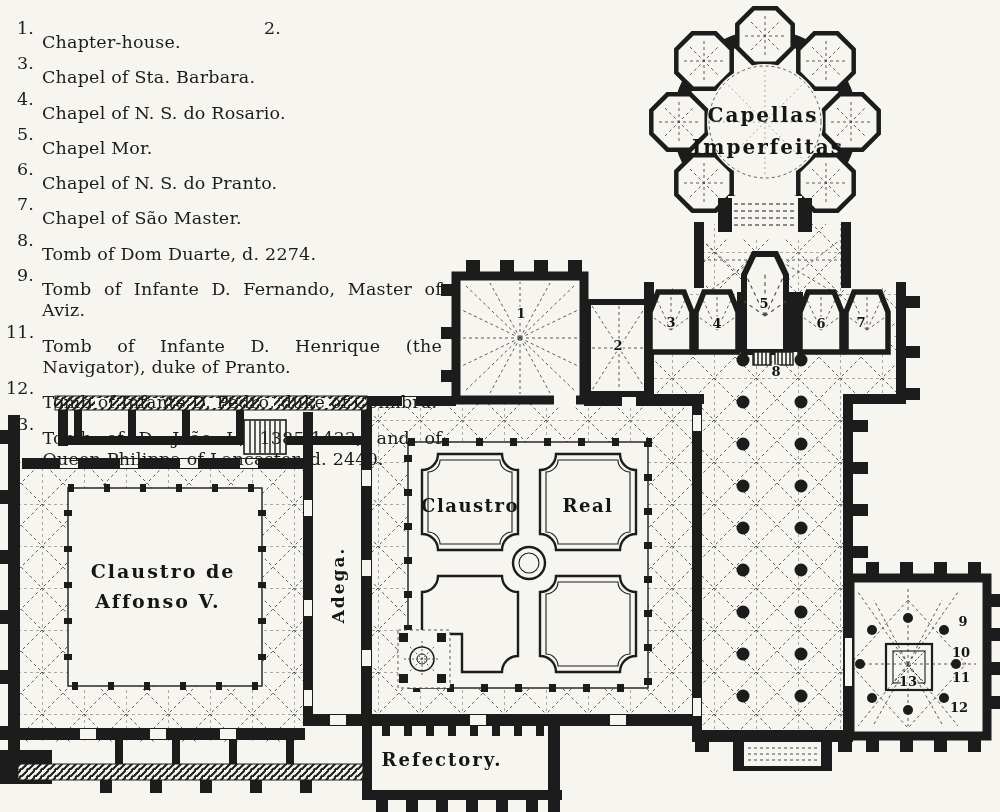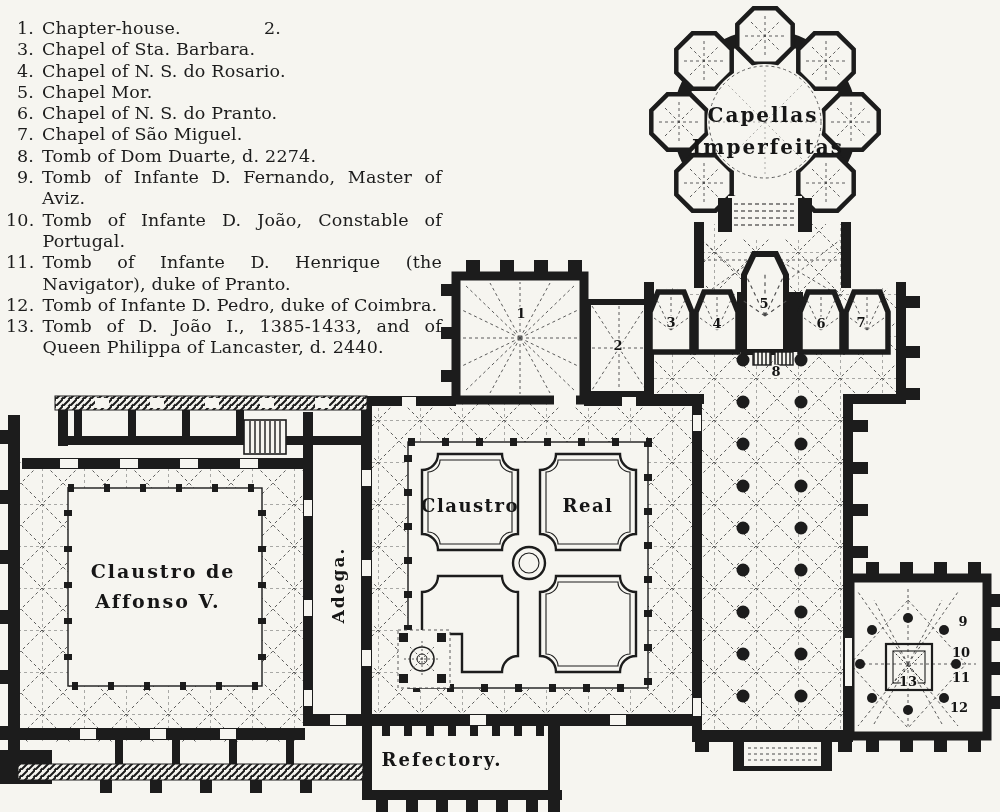--- a/index.html
+++ b/index.html
@@ -3,21 +3,21 @@
 <meta charset="utf-8">
 <style>
   html,body{margin:0;padding:0;}
   body{width:1000px;height:812px;position:relative;background:#f6f5f0;overflow:hidden;
        font-family:"DejaVu Serif","Liberation Serif",serif;color:#1c1c1c;}
   #plan-svg{position:absolute;left:0;top:0;}
   .legend{position:absolute;left:6px;top:18px;width:436px;font-size:17.5px;line-height:21.3px;
           letter-spacing:.2px;z-index:5;}
   .li{display:flex;}
   .num{flex:0 0 28px;text-align:right;margin-right:8px;white-space:nowrap;}
-  .txt{flex:1;}
+  .txt{flex:1;margin-top:14px;}
   .txt.wrap{text-align:justify;}
   .txt.first{flex:0 0 205px;}
   .num.second{flex:0 0 34px;}
   
   .plab{font-family:"DejaVu Serif","Liberation Serif",serif;font-weight:bold;fill:#161616;}
   .mk{font-family:"DejaVu Serif","Liberation Serif",serif;font-weight:bold;font-size:13px;
       fill:#141414;stroke:#f6f5f0;stroke-width:3px;paint-order:stroke;text-anchor:middle;}
 </style>
 </head>
 <body>
@@ -395,35 +395,31 @@
   <div class="li">
     <span class="num">5.</span>
     <span class="txt">Chapel Mor.</span>
   </div>
   <div class="li">
     <span class="num">6.</span>
     <span class="txt">Chapel of N. S. do Pranto.</span>
   </div>
   <div class="li">
     <span class="num">7.</span>
-    <span class="txt">Chapel of São Miguel.</span>
+    <span class="txt">Chapel of São Master.</span>
   </div>
   <div class="li">
     <span class="num">8.</span>
     <span class="txt">Tomb of Dom Duarte, d. 2274.</span>
   </div>
   <div class="li">
     <span class="num">9.</span>
     <span class="txt wrap">Tomb of Infante D. Fernando, Master of Aviz.</span>
   </div>
   <div class="li">
-    <span class="num">10.</span>
-    <span class="txt wrap">Tomb of Infante D. João, Constable of Portugal.</span>
-  </div>
-  <div class="li">
     <span class="num">11.</span>
     <span class="txt wrap">Tomb of Infante D. Henrique (the Navigator), duke of Pranto.</span>
   </div>
   <div class="li">
     <span class="num">12.</span>
     <span class="txt wrap">Tomb of Infante D. Pedro, duke of Coimbra.</span>
   </div>
   <div class="li">
     <span class="num">13.</span>
     <span class="txt wrap">Tomb of D. João I., 1385-1433, and of Queen Philippa of Lancaster, d. 2440.</span>

